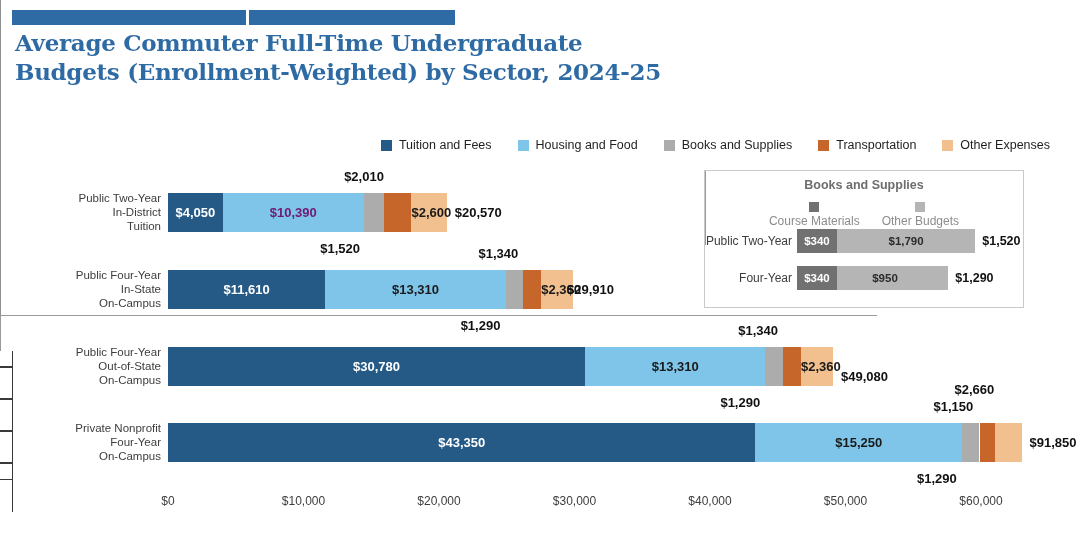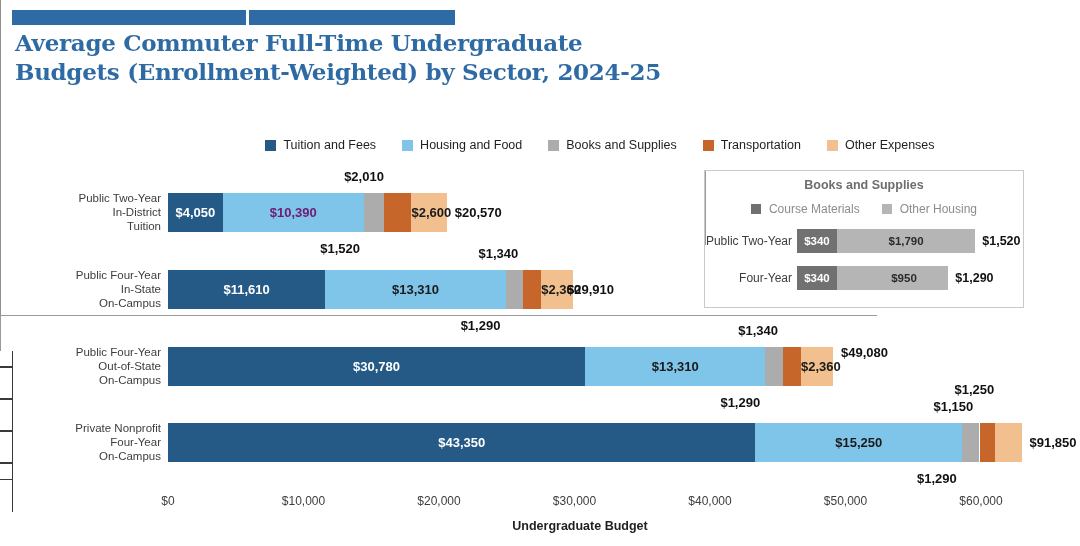--- a/index.html
+++ b/index.html
@@ -2,42 +2,42 @@
 <html><head>
 <meta charset="utf-8">
 <style>
   html,body{margin:0;padding:0;background:#fff;}
   .page{position:relative;width:1080px;height:546px;background:#fff;
         font-family:"Liberation Sans",sans-serif;overflow:hidden;}
   .accent{position:absolute;top:10px;height:15px;background:#2E6BA4;}
   .title{position:absolute;left:15px;top:28px;font-family:"DejaVu Serif",serif;
          font-weight:bold;font-size:23px;line-height:29px;color:#2E6BA4;letter-spacing:-0.3px;}
   .legend{position:absolute;left:150px;top:138px;width:900px;display:flex;
-          justify-content:center;align-items:center;gap:26px;}
+          justify-content:flex-end;align-items:center;gap:26px;}
   .legend-item{display:flex;align-items:center;gap:7px;font-size:12.5px;color:#1f1f1f;white-space:nowrap;}
   .swatch{width:11px;height:11px;display:inline-block;flex:0 0 auto;}
   .chart-abs{position:absolute;left:0;top:0;width:1080px;height:546px;}
   .seg{position:absolute;height:39px;}
   .seg-label{position:absolute;height:39px;text-align:center;font-weight:bold;font-size:13px;
              line-height:39px;white-space:nowrap;}
   .total-label{position:absolute;height:39px;font-weight:bold;font-size:13px;line-height:39px;
                color:#111;white-space:nowrap;}
   .cat-label{position:absolute;text-align:right;font-size:11.5px;line-height:14px;color:#3d3d3d;}
   .callout-label{position:absolute;font-weight:bold;font-size:13px;color:#111;white-space:nowrap;}
   .tick-label{position:absolute;width:80px;text-align:center;font-size:12px;color:#3d3d3d;}
   .xlabel{position:absolute;left:140px;top:519px;width:880px;text-align:center;
           font-weight:bold;font-size:12.5px;color:#1f1f1f;}
   .inset{position:absolute;left:704px;top:170px;width:318px;height:136px;
          border:1px solid #c9c9c9;background:#fff;}
   .inset-title{position:absolute;top:7px;left:0;width:100%;text-align:center;
                font-weight:bold;font-size:12.5px;color:#6e6e6e;}
   .inset-legend{position:absolute;top:31px;left:0;width:100%;display:flex;
                 justify-content:center;align-items:center;gap:22px;font-size:12px;color:#8c8c8c;}
   .iswatch{width:10px;height:10px;display:inline-block;flex:0 0 auto;}
-  .inset-legend .legend-item{font-size:12px;color:#8c8c8c;gap:8px;}
+  .inset-legend .legend-item{font-size:12px;color:#8c8c8c;gap:2px;flex-direction:column;}
   .iseg{position:absolute;height:24px;}
   .iseg-label{position:absolute;height:24px;text-align:center;font-weight:bold;font-size:11.5px;
               line-height:24px;white-space:nowrap;}
   .itotal{position:absolute;height:24px;font-weight:bold;font-size:12.5px;line-height:24px;
           color:#111;white-space:nowrap;}
   .icat{position:absolute;text-align:right;font-size:12px;color:#3d3d3d;line-height:24px;white-space:nowrap;}
 </style>
 </head>
 <body>
 
@@ -137,66 +137,65 @@
       <div class="seg" style="left: 585.069px; top: 347px; width: 180.35px; background: rgb(127, 197, 233);"></div>
       <div class="seg-label" style="left: 585.069px; top: 347px; width: 180.35px; color: rgb(26, 26, 26);">$13,310</div>
       <div class="seg" style="left: 765.419px; top: 347px; width: 17.4795px; background: rgb(172, 172, 172);"></div>
       <div class="callout-label" style="right: 319.841px; top: 395px;">$1,290</div>
       <div style="left: 762.159px; top: 387px; width: 12px; height: 15px; border-bottom: 1.5px solid rgb(58, 58, 58); border-right: 1.5px solid rgb(58, 58, 58);"></div>
       <div class="seg" style="left: 782.899px; top: 347px; width: 18.157px; background: rgb(199, 102, 43);"></div>
       <div class="callout-label" style="right: 302.023px; top: 323px;">$1,340</div>
       <div style="left: 779.977px; top: 331px; width: 12px; height: 15px; border-top: 1.5px solid rgb(58, 58, 58); border-right: 1.5px solid rgb(58, 58, 58);"></div>
       <div class="seg" style="left: 801.056px; top: 347px; width: 31.978px; background: rgb(241, 192, 142);"></div>
       <div class="seg-label" style="left: 801.056px; top: 347px; width: 31.978px; color: rgb(26, 26, 26);">$2,360</div>
-      <div class="total-label" style="left: 841.034px; top: 333px;">$49,080</div>
+      <div class="total-label" style="left: 841.034px; top: 357px;">$49,080</div>
       <div class="cat-label" style="right: 919px; top: 421px;">
         <div>Private Nonprofit</div>
         <div>Four-Year</div>
         <div>On-Campus</div>
       </div>
       <div class="seg" style="left: 168px; top: 423px; width: 587.392px; background: rgb(37, 90, 135);"></div>
       <div class="seg-label" style="left: 168px; top: 423px; width: 587.392px; color: rgb(255, 255, 255);">$43,350</div>
       <div class="seg" style="left: 755.392px; top: 423px; width: 206.637px; background: rgb(127, 197, 233);"></div>
       <div class="seg-label" style="left: 755.392px; top: 423px; width: 206.637px; color: rgb(26, 26, 26);">$15,250</div>
       <div class="seg" style="left: 962.03px; top: 423px; width: 17.4795px; background: rgb(172, 172, 172);"></div>
       <div class="callout-label" style="right: 123.23px; top: 471px;">$1,290</div>
       <div style="left: 958.77px; top: 463px; width: 12px; height: 15px; border-bottom: 1.5px solid rgb(58, 58, 58); border-right: 1.5px solid rgb(58, 58, 58);"></div>
       <div class="seg" style="left: 979.51px; top: 423px; width: 15.5825px; background: rgb(199, 102, 43);"></div>
       <div class="callout-label" style="right: 106.699px; top: 399px;">$1,150</div>
       <div style="left: 975.301px; top: 407px; width: 12px; height: 15px; border-top: 1.5px solid rgb(58, 58, 58); border-right: 1.5px solid rgb(58, 58, 58);"></div>
       <div class="seg" style="left: 995.092px; top: 423px; width: 26.4225px; background: rgb(241, 192, 142);"></div>
-      <div class="callout-label" style="right: 85.6968px; top: 382px;">$1,250</div>
+      <div class="callout-label" style="right: 85.6968px; top: 382px;">$2,660</div>
       <div style="left: 996.303px; top: 390px; width: 12px; height: 32px; border-top: 1.5px solid rgb(58, 58, 58); border-right: 1.5px solid rgb(58, 58, 58);"></div>
       <div class="total-label" style="left: 1029.51px; top: 423px;">$91,850</div>
     </div>
 
-  <div class="xlabel">Undergraduate Budget</div>
 
   <div class="inset">
     <div class="inset-title">Books and Supplies</div>
     <div class="inset-legend" id="inset-legend">
         <div class="legend-item">
           <div class="iswatch" style="background: rgb(113, 113, 113);"></div>
           <div>Course Materials</div>
         </div>
         <div class="legend-item">
           <div class="iswatch" style="background: rgb(181, 181, 181);"></div>
-          <div>Other Housing</div>
+          <div>Other Budgets</div>
         </div>
       </div>
     <div id="inset-chart" style="position:absolute;left:0;top:0;width:318px;height:136px;">
         <div style="left: 92px; top: 52px; width: 1px; height: 74px; background: rgb(154, 154, 154);"></div>
         <div class="icat" style="right: 231px; top: 58px;">Public Two-Year</div>
         <div class="iseg" style="left: 92px; top: 58px; width: 39.882px; background: rgb(113, 113, 113);"></div>
         <div class="iseg-label" style="left: 92px; top: 58px; width: 39.882px; color: rgb(255, 255, 255);">$340</div>
         <div class="iseg" style="left: 131.882px; top: 58px; width: 138.414px; background: rgb(181, 181, 181);"></div>
         <div class="iseg-label" style="left: 131.882px; top: 58px; width: 138.414px; color: rgb(43, 43, 43);">$1,790</div>
         <div class="itotal" style="left: 277.296px; top: 58px;">$1,520</div>
         <div class="icat" style="right: 231px; top: 95px;">Four-Year</div>
         <div class="iseg" style="left: 92px; top: 95px; width: 39.882px; background: rgb(113, 113, 113);"></div>
         <div class="iseg-label" style="left: 92px; top: 95px; width: 39.882px; color: rgb(255, 255, 255);">$340</div>
         <div class="iseg" style="left: 131.882px; top: 95px; width: 111.435px; background: rgb(181, 181, 181);"></div>
-        <div class="iseg-label" style="left: 139px; top: 95px; width: 120px; color: rgb(43, 43, 43);">$950</div>
+        <div class="iseg-label" style="left: 120px; top: 95px; width: 120px; color: rgb(43, 43, 43);">$950</div>
         <div class="itotal" style="left: 250.317px; top: 95px;">$1,290</div>
       </div>
   </div>
 
 </div>
 
 </body></html>

